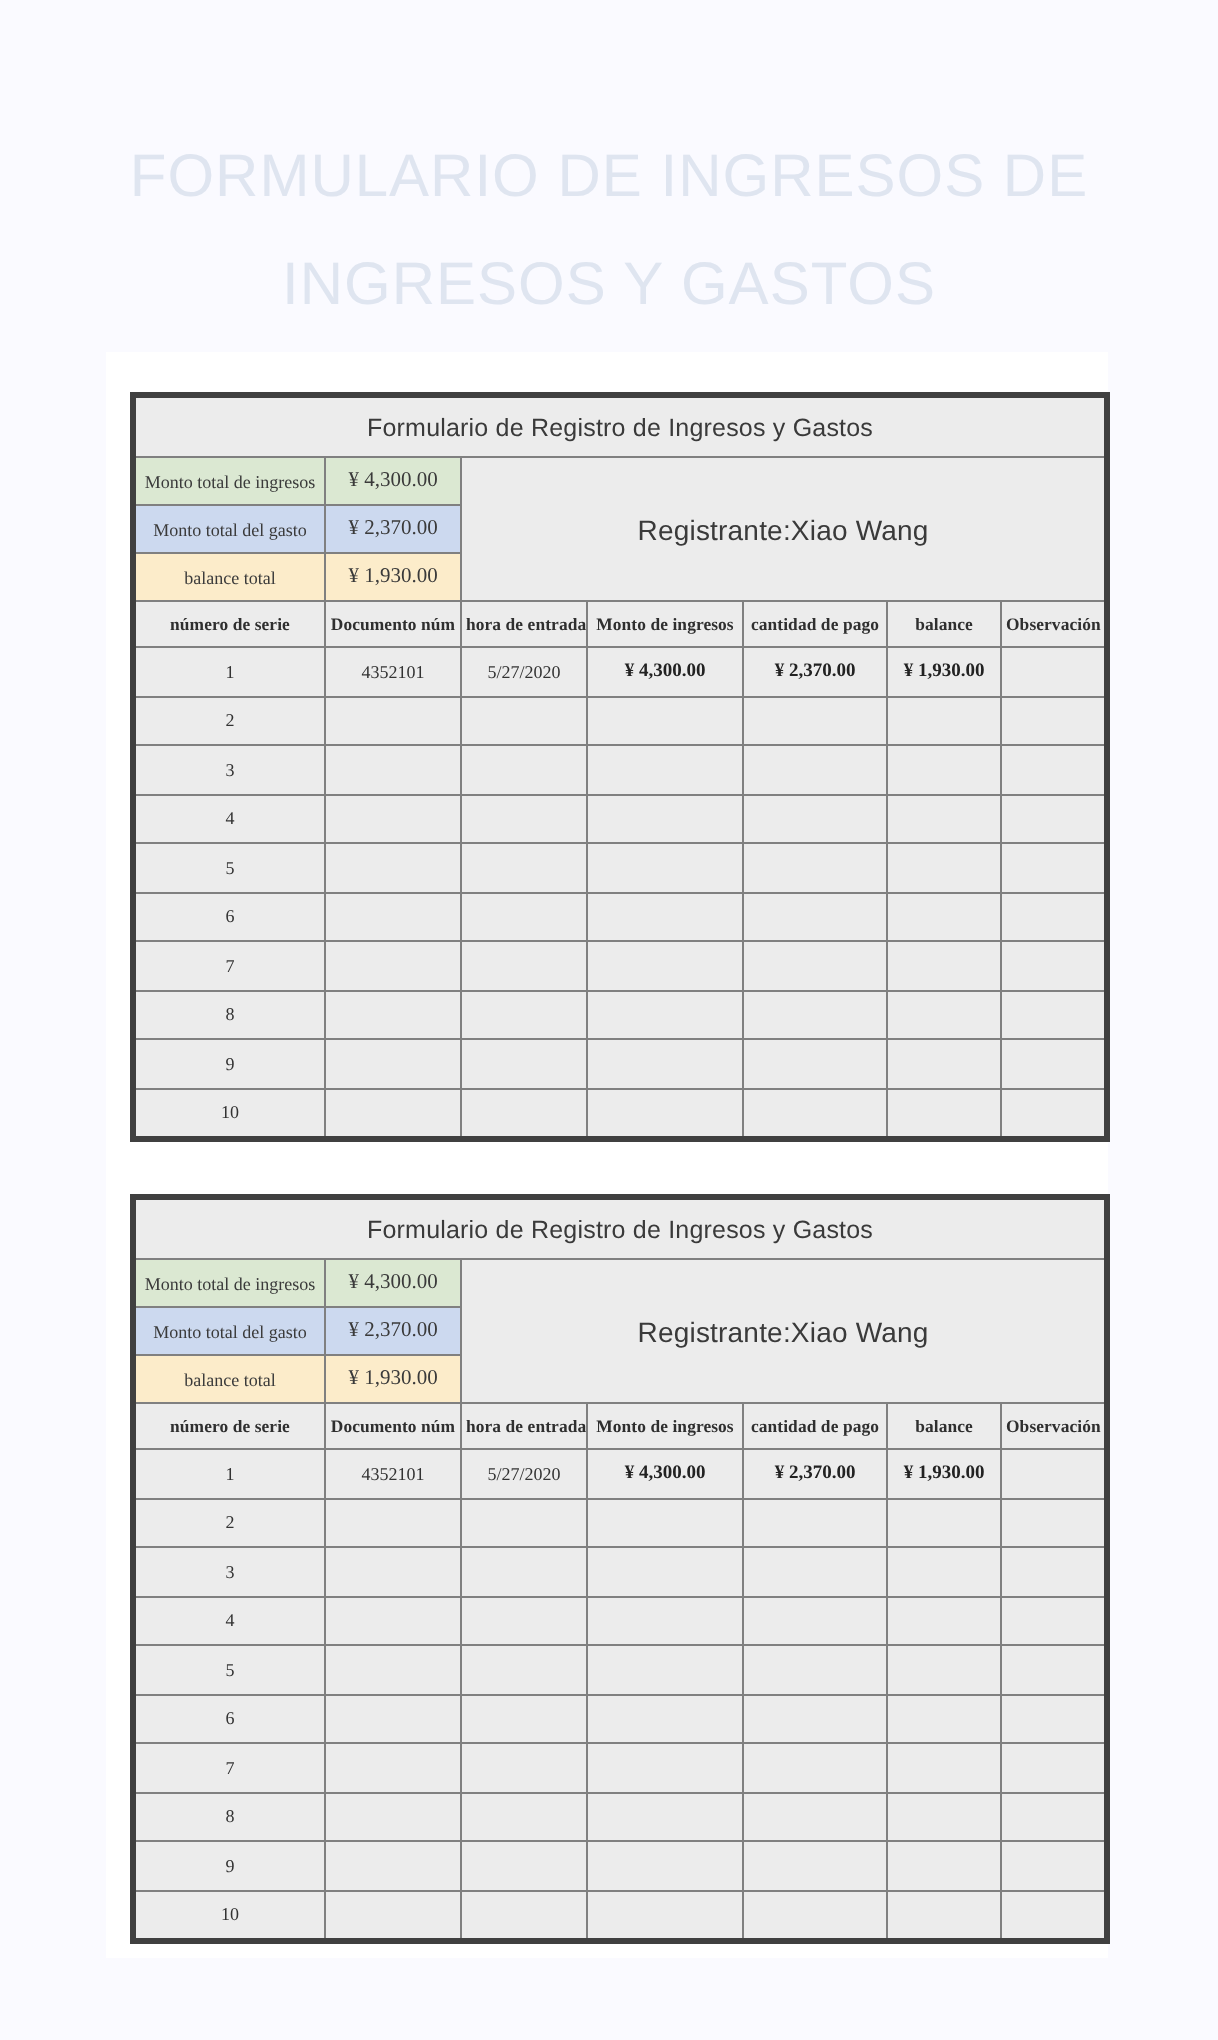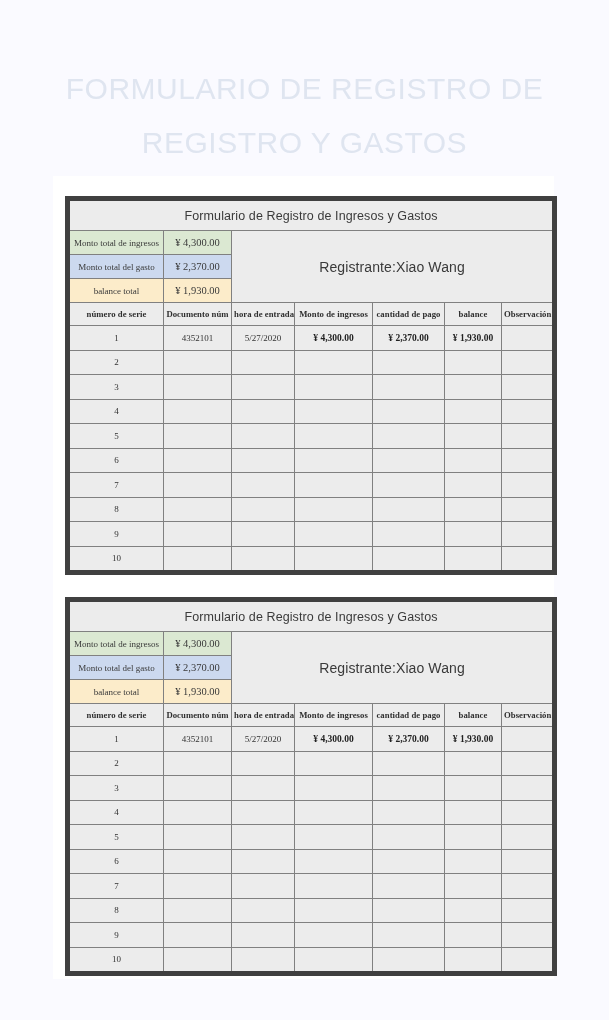--- a/index.html
+++ b/index.html
@@ -43,21 +43,21 @@
   }
 
   
   .sheet {
     position: absolute;
     left: 12px;
     width: 479px;
     border-collapse: collapse;
     table-layout: fixed;
     background: #ececec;
-    border: 5px solid #404040;
+    border: 3px solid #404040;
   }
   .sheet-1 { top: 20px; }
   .sheet-2 { top: 421px; }
 
   .sheet td, .sheet th {
     border: 1px solid #808080;
     background: #ececec;
     color: #3a3a3a;
     font-weight: normal;
     padding: 0 2px;
@@ -125,22 +125,22 @@
   .c3 { width: 63px; }
   .c4 { width: 78px; }
   .c5 { width: 72px; }
   .c6 { width: 57px; }
   .c7 { width: 53px; }
 </style>
 </head>
 <body>
 
 <div class="page-title">
-  <span class="tline">FORMULARIO DE REGISTRO DE</span>
-  <span class="tline">REGISTRO Y GASTOS</span>
+  <span class="tline">FORMULARIO DE INGRESOS DE</span>
+  <span class="tline">INGRESOS Y GASTOS</span>
 </div>
 
 <div class="doc-card">
 
   <table class="sheet sheet-1" id="sheet-1">
     <colgroup>
       <col class="c1">
         <col class="c2">
         <col class="c3">
         <col class="c4">

